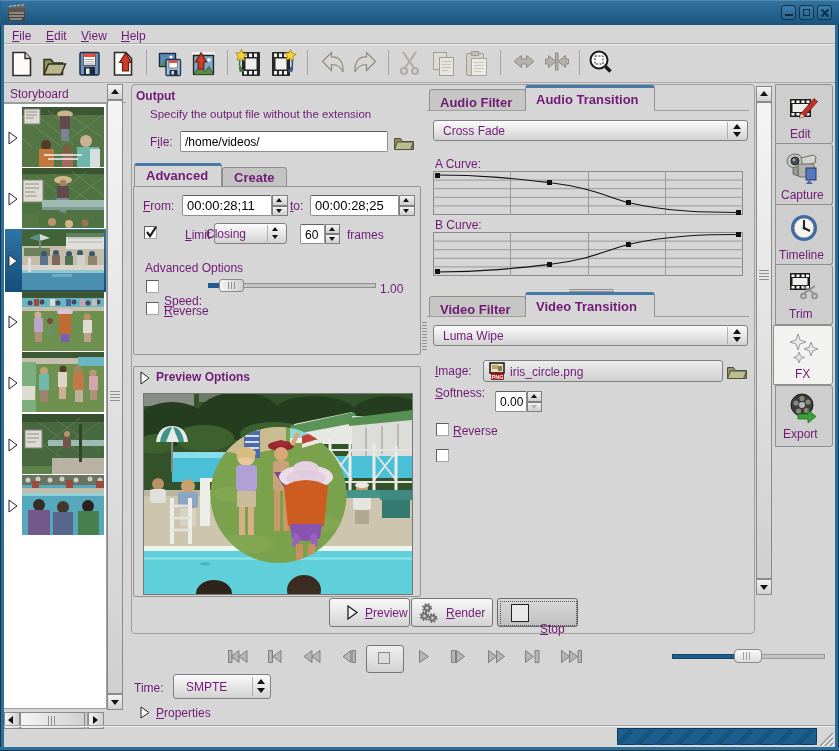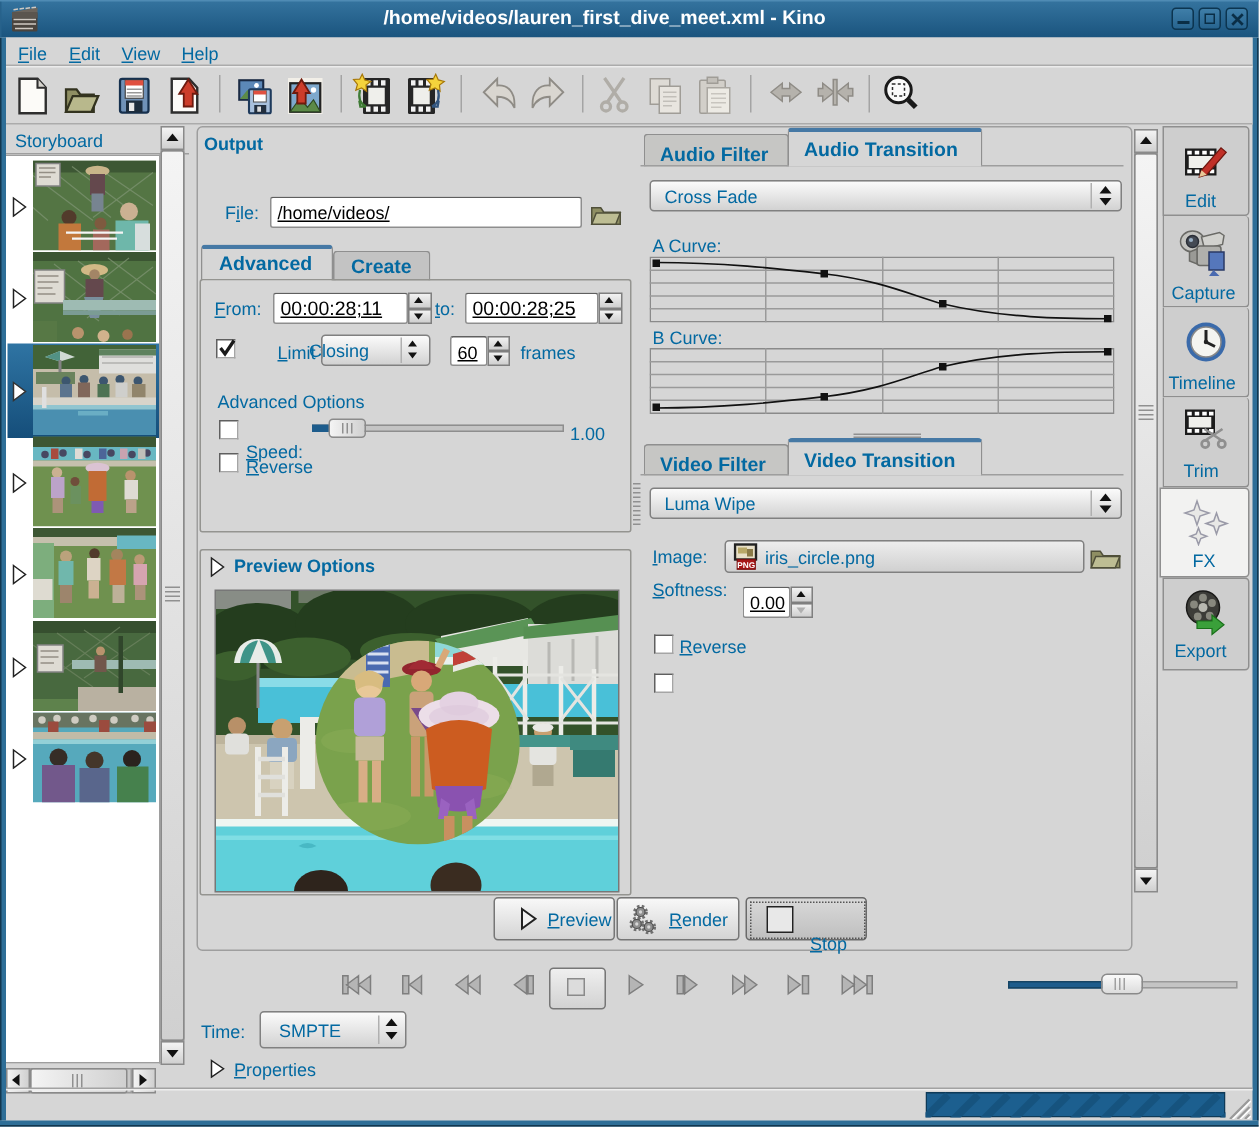--- a/index.html
+++ b/index.html
@@ -1,48 +1,47 @@
 <!DOCTYPE html>
 <html><head><meta charset="utf-8"><style>
 html,body{margin:0;padding:0;}
 body{width:839px;height:751px;overflow:hidden;font-family:"Liberation Sans",sans-serif;background:#d6d6d6;}
 #win{position:absolute;left:0;top:0;width:839px;height:751px;background:#d6d6d6;}
 .abs{position:absolute;}
-.lbl{position:absolute;font-size:12px;color:#0369a1;white-space:nowrap;}
+.lbl{position:absolute;font-size:12px;color:#701a75;white-space:nowrap;}
 .b{font-weight:bold;}
 
 #titlebar{left:0;top:0;width:839px;height:25px;background:linear-gradient(#35749f,#1a547e);box-shadow:inset 0 1px 0 #4f8bb4, inset 1px 0 0 #27628b;}
 #titletext{left:0;top:4px;width:806px;text-align:center;font-size:13px;font-weight:bold;color:#fff;}
 .wbtn{position:absolute;top:5px;width:15px;height:15px;background:linear-gradient(#3f7ea8,#27648f);border:1px solid #0c3550;border-radius:3px;box-sizing:border-box;}
 .bL{left:0;top:25px;width:4px;height:722px;background:#2e6e97;box-shadow:inset 1px 0 0 #12374f;}
 .bR{left:835px;top:25px;width:4px;height:722px;background:#2e6e97;box-shadow:inset -1px 0 0 #12374f;}
 .bB{left:0;top:747px;width:839px;height:4px;background:#2e6e97;box-shadow:inset 0 -1px 0 #12374f;}
 
 #menubar{left:4px;top:25px;width:831px;height:19px;background:#d6d6d6;border-bottom:1px solid #ababab;box-sizing:border-box;}
 #toolbar{left:4px;top:44px;width:831px;height:39px;background:#d6d6d6;border-bottom:1px solid #ababab;box-shadow:inset 0 1px 0 #ececec;box-sizing:border-box;}
 
-.entry{position:absolute;background:#fff;border:1px solid #8e8e8e;border-top-color:#5f5f5f;border-radius:2px;box-sizing:border-box;font-size:12px;padding:3px 4px 0 4px;white-space:nowrap;overflow:hidden;text-decoration:underline;}
+.entry{position:absolute;background:#fff;border:1px solid #8e8e8e;border-top-color:#5f5f5f;border-radius:2px;box-sizing:border-box;font-size:12px;padding:3px 4px 0 4px;white-space:nowrap;overflow:hidden;}
 .btn{position:absolute;background:linear-gradient(#f8f8f8,#d4d4d4);border:1px solid #767676;border-radius:3px;box-sizing:border-box;}
 .frame{position:absolute;border:1px solid #949490;border-radius:2px;box-sizing:border-box;}
 .check{position:absolute;width:13px;height:13px;background:#fff;border:1px solid #5f5f5f;border-bottom-color:#a5a5a5;border-right-color:#a5a5a5;box-sizing:border-box;}
 .combo{position:absolute;background:linear-gradient(#fbfbfb,#d2d2d2);border:1px solid #808080;border-radius:3px;box-sizing:border-box;}
 .cdiv{position:absolute;top:2px;width:1px;height:calc(100% - 4px);background:#b0b0b0;}
 .uarr{position:absolute;width:0;height:0;border-left:4px solid transparent;border-right:4px solid transparent;border-bottom:5px solid #111;}
 .darr{position:absolute;width:0;height:0;border-left:4px solid transparent;border-right:4px solid transparent;border-top:5px solid #111;}
 .spinb{position:absolute;background:linear-gradient(#f2f2f2,#cfcfcf);border:1px solid #7f7f7f;box-sizing:border-box;}
 .sb{position:absolute;background:linear-gradient(#f4f4f4,#d0d0d0);border:1px solid #8a8a8a;box-sizing:border-box;}
 .sbt{position:absolute;background:linear-gradient(to right,#f4f4f4,#d0d0d0);border:1px solid #8a8a8a;box-sizing:border-box;}
 .track{position:absolute;background:#c9c9c9;border:1px solid #9b9b9b;box-sizing:border-box;}
 u{text-decoration:underline;text-underline-offset:1px;}
 </style></head>
 <body>
 <div id="win">
 
   <div class="abs" id="titlebar"></div>
-  <div class="lbl" id="titletext">/home/videos/lauren_first_dive_meet.xml - Kino</div>
   <div class="wbtn" style="left:781px;"></div>
   <div class="wbtn" style="left:799px;"></div>
   <div class="wbtn" style="left:817px;"></div>
   <div class="abs" style="left:785px;top:14px;width:8px;height:2px;background:#0a2e46;"></div>
   <div class="abs" style="left:803px;top:9px;width:7px;height:7px;border:1.5px solid #0a2e46;box-sizing:border-box;"></div>
   <svg class="abs" style="left:820px;top:8px;" width="10" height="10">
       <path d="M1.5 1.5 L8.5 8.5 M8.5 1.5 L1.5 8.5" stroke="#0a2e46" stroke-width="1.8"></path>
     </svg>
   <svg class="abs" style="left:7px;top:3px;" width="19" height="19">
       <rect x="1" y="5" width="17" height="13" rx="1" fill="#4a443e"></rect>
@@ -379,20 +378,21 @@
 
   <div class="sb" style="left:756px;top:86px;width:16px;height:16px;"></div>
   <div class="uarr" style="left:760px;top:91px;"></div>
   <div class="track" style="left:756px;top:102px;width:16px;height:477px;"></div>
   <div class="sb" style="left:756px;top:102px;width:16px;height:477px;border-radius:2px;"></div>
   <div class="abs" style="left:759px;top:270px;width:10px;height:1px;background:#909090;box-shadow:0 3px 0 #909090,0 6px 0 #909090,0 9px 0 #909090;"></div>
   <div class="sb" style="left:756px;top:579px;width:16px;height:16px;"></div>
   <div class="darr" style="left:760px;top:585px;"></div>
 
   <div class="lbl b" style="left:136px;top:89px;">Output</div>
+  <div class="lbl" style="left:150px;top:108px;font-size:11.5px;">Specify the output file without the extension</div>
   <div class="lbl" style="left:150px;top:135px;">F<u>i</u>le:</div>
   <div class="entry" style="left:180px;top:131px;width:208px;height:21px;">/home/videos/</div>
   <svg class="abs" style="left:393px;top:134px;" width="22" height="17">
       <path d="M1.5 15.5 v-11 h6 l2 3 h11 v8 z" fill="#8f8f63" stroke="#50503a"></path>
       <path d="M1.5 15.5 l3 -7.5 h16 l-3 7.5 z" fill="#bdbd93" stroke="#50503a"></path>
     </svg>
 
   <div class="abs" style="left:134px;top:163px;width:88px;height:24px;background:#d6d6d6;border:1px solid #8f8f8f;border-bottom:none;border-radius:3px 3px 0 0;box-sizing:border-box;border-top:3px solid #4679a5;"></div>
   <div class="abs" style="left:222px;top:167px;width:65px;height:20px;background:#c3c3c3;border:1px solid #8f8f8f;border-bottom:none;border-radius:3px 3px 0 0;box-sizing:border-box;"></div>
   <div class="lbl b" style="font-size:13px;left:146px;top:168px;">Advanced</div>

